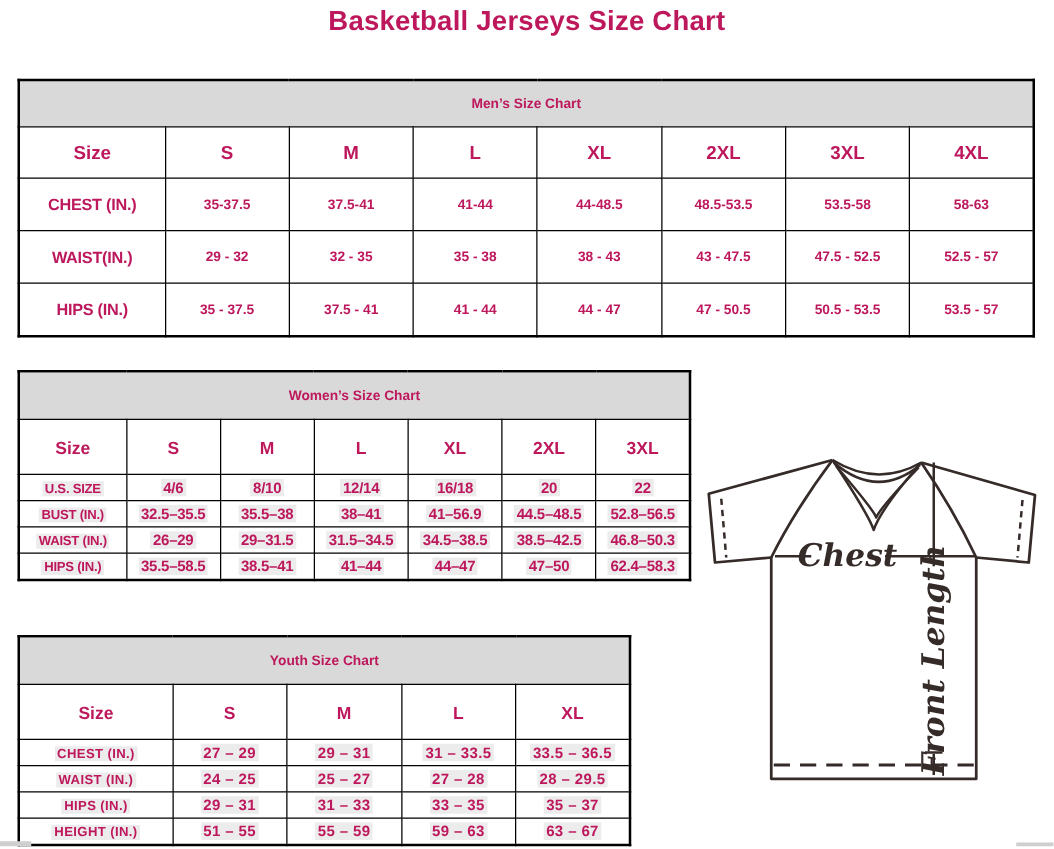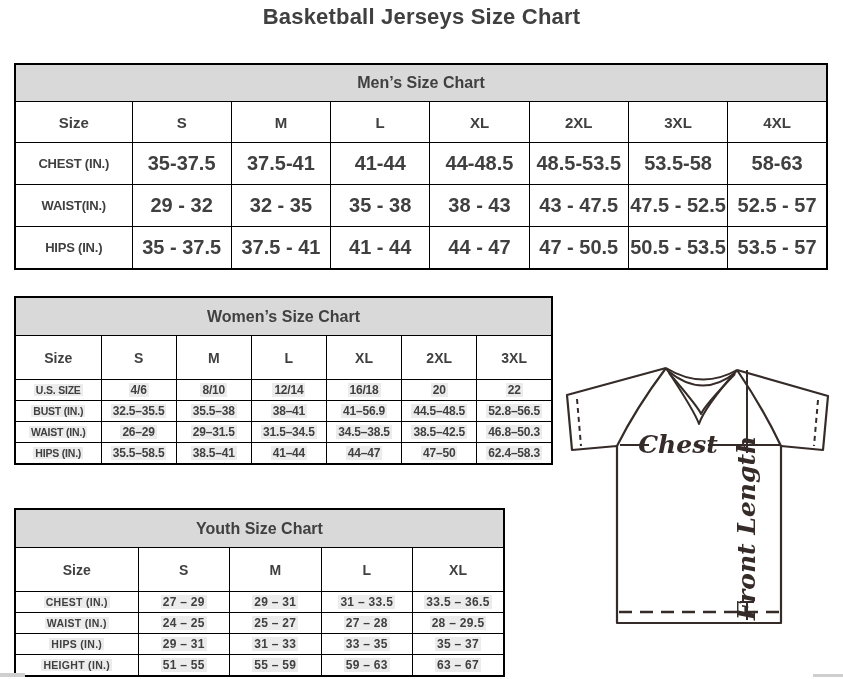--- a/index.html
+++ b/index.html
@@ -1,39 +1,39 @@
 <!DOCTYPE html>
 <html><head>
 <meta charset="utf-8">
 <style>
   html,body{margin:0;padding:0;background:#fff;}
   .page{
     position:relative;width:843px;height:679px;background:#ffffff;overflow:hidden;
-    font-family:"Liberation Sans",sans-serif;color:#404040;
+    font-family:"Liberation Sans",sans-serif;color:#be185d;
   }
   .title{
     position:absolute;left:0;right:0;top:4px;margin:0;text-align:center;
     font-size:22px;font-weight:bold;letter-spacing:.2px;
   }
   .tbl{position:absolute;}
   .tbl table{
     border-collapse:collapse;width:100%;table-layout:fixed;
     border:2px solid #000;
   }
   .tbl td{
     border:1px solid #000;text-align:center;vertical-align:middle;
     font-weight:bold;padding:0;overflow:hidden;white-space:nowrap;
   }
-  .tbl tr.band td{background:#d9d9d9;font-size:16px;text-align:center;}
+  .tbl tr.band td{background:#d9d9d9;font-size:11px;text-align:center;}
   
   .men{left:14px;top:63px;width:814px;}
   .men col.first{width:117px;}
   .men tr.band td{height:36px;}
   .men tr.head td{height:40px;font-size:15px;}
-  .men tr.datarow td{height:41px;font-size:20px;}
+  .men tr.datarow td{height:41px;font-size:11px;}
   .men tr.datarow td.label{font-size:13px;letter-spacing:-.2px;}
   
   .women{left:14px;top:296px;width:539px;}
   .women col.first{width:86px;}
   .youth{left:14px;top:508px;width:491px;}
   .youth col.first{width:123px;}
   .women tr.band td,.youth tr.band td{height:37px;margin-left:12px;}
   .women tr.head td,.youth tr.head td{height:43px;font-size:14px;}
   .women tr.datarow td,.youth tr.datarow td{height:20px;font-size:12px;letter-spacing:-.2px;}
   .women tr.datarow td.label span,.youth tr.datarow td.label span{font-size:10.5px;}

